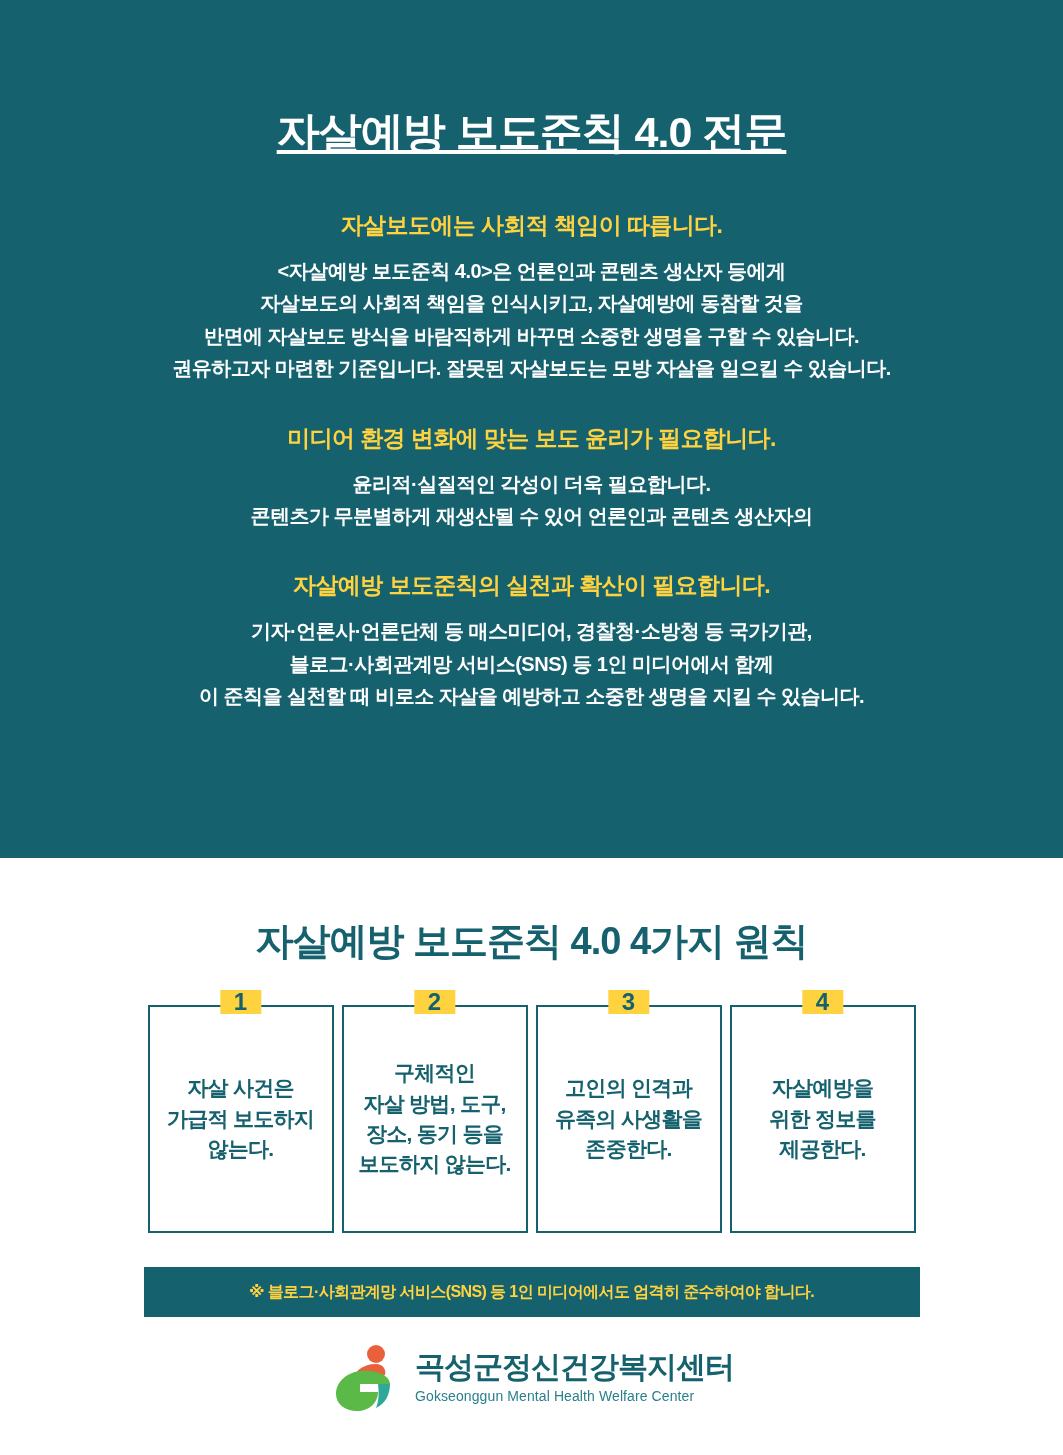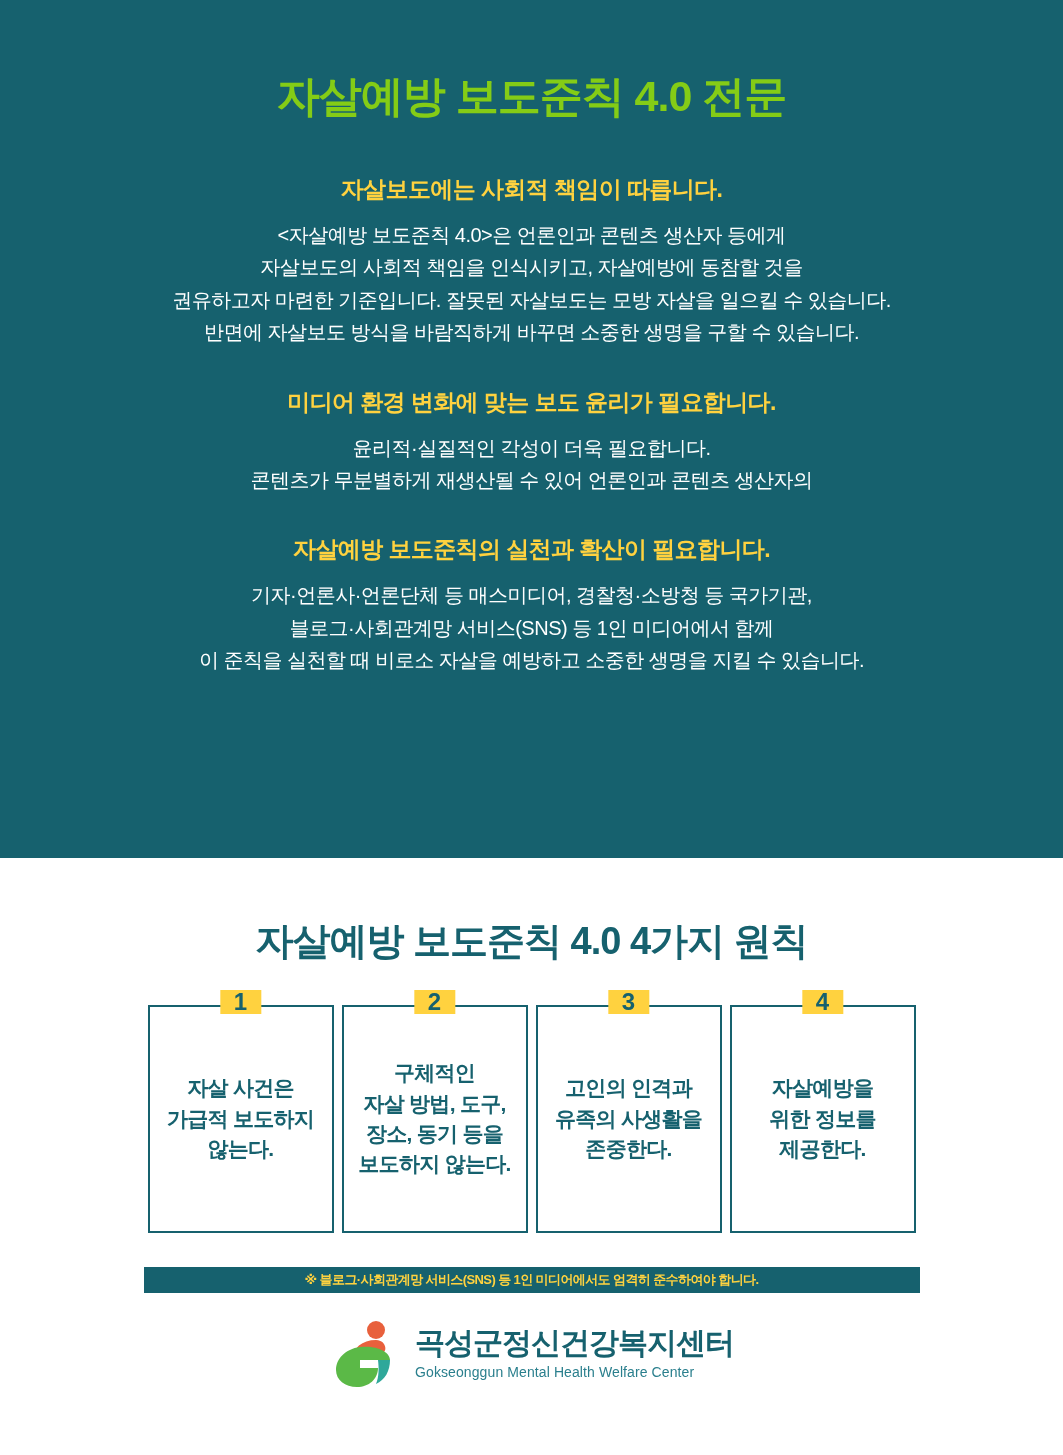--- a/index.html
+++ b/index.html
@@ -25,41 +25,43 @@
     left: 0;
     top: 0;
     width: 1063px;
     height: 858px;
     background: #16616e;
     color: #ffffff;
     text-align: center;
   }
   .main-title {
     margin: 0;
-    padding-top: 68px;
+    padding-top: 104px;
     font-size: 43px;
     font-weight: bold;
     letter-spacing: -1px;
-    color: #84cc16;
+    color: #ffffff;
+    text-decoration: underline;
   }
   .block {
     margin-top: 38px;
   }
   .block-heading {
     font-size: 23px;
     font-weight: bold;
     color: #ffd23f;
     letter-spacing: -0.6px;
     margin-bottom: 14px;
   }
   .block-body {
     font-size: 20px;
     line-height: 1.62;
     color: #ffffff;
     letter-spacing: -0.5px;
+    font-weight: bold;
   }
   .block-body div {
     white-space: nowrap;
   }
   #block-0 { margin-top: 48px; }
 
   
   .bottom-section {
     position: absolute;
     left: 0;
@@ -110,24 +112,24 @@
     font-size: 21px;
     font-weight: bold;
     line-height: 1.45;
     color: #16616e;
     letter-spacing: -0.7px;
     white-space: pre-line;
   }
   .note-bar {
     margin: 34px auto 0;
     width: 776px;
-    height: 26px;
+    height: 50px;
     background: #16616e;
     color: #ffd23f;
-    font-size: 13px;
+    font-size: 16px;
     font-weight: bold;
     letter-spacing: -0.6px;
     display: flex;
     align-items: center;
     justify-content: center;
   }
 
   
   .logo-row {
     margin-top: 26px;
@@ -164,22 +166,22 @@
 <div class="poster">
 
   <div class="top-section">
     <h1 class="main-title">자살예방 보도준칙 4.0 전문</h1>
 
     <div class="block" id="block-0">
       <div class="block-heading">자살보도에는 사회적 책임이 따릅니다.</div>
       <div class="block-body">
         <div>&lt;자살예방 보도준칙 4.0&gt;은 언론인과 콘텐츠 생산자 등에게</div>
         <div>자살보도의 사회적 책임을 인식시키고, 자살예방에 동참할 것을</div>
+        <div>반면에 자살보도 방식을 바람직하게 바꾸면 소중한 생명을 구할 수 있습니다.</div>
         <div>권유하고자 마련한 기준입니다. 잘못된 자살보도는 모방 자살을 일으킬 수 있습니다.</div>
-        <div>반면에 자살보도 방식을 바람직하게 바꾸면 소중한 생명을 구할 수 있습니다.</div>
       </div>
     </div>
 
     <div class="block">
       <div class="block-heading">미디어 환경 변화에 맞는 보도 윤리가 필요합니다.</div>
       <div class="block-body">
         <div>윤리적·실질적인 각성이 더욱 필요합니다.</div>
         <div>콘텐츠가 무분별하게 재생산될 수 있어 언론인과 콘텐츠 생산자의</div>
       </div>
     </div>

